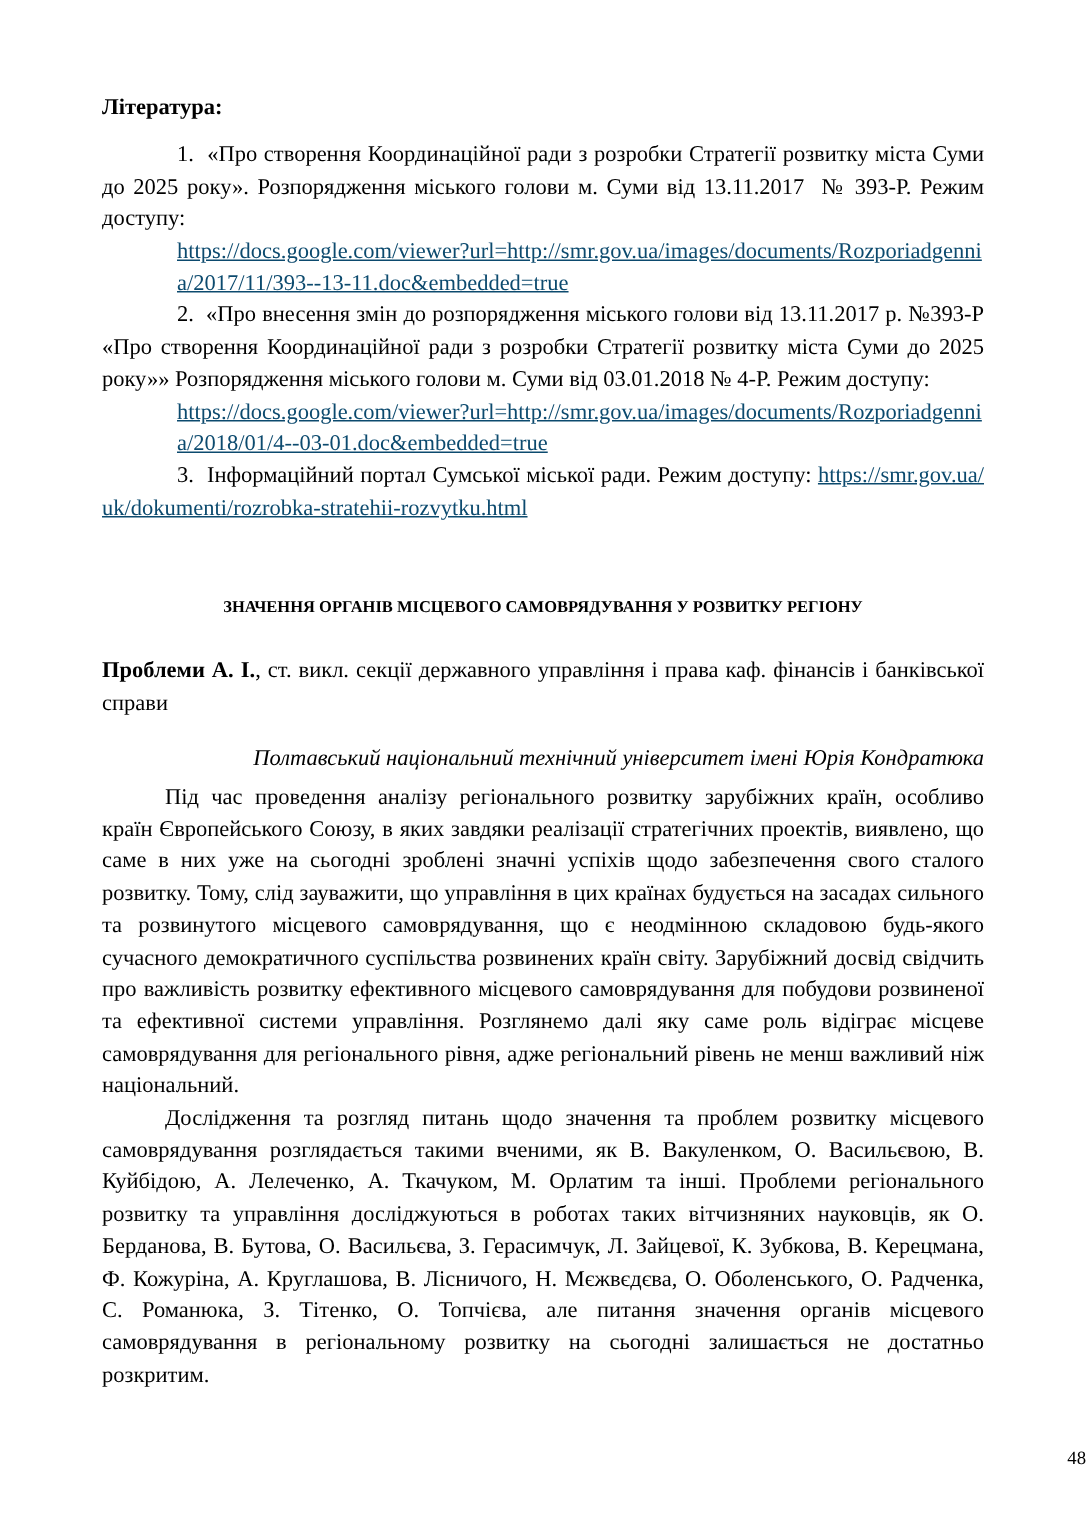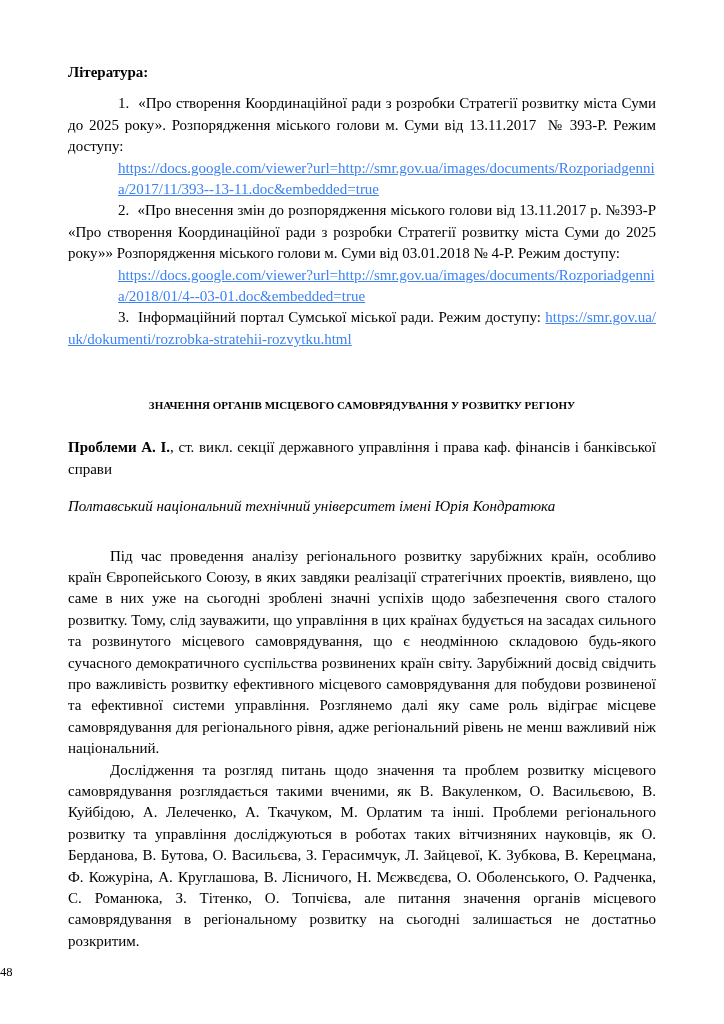--- a/index.html
+++ b/index.html
@@ -28,51 +28,51 @@
     text-align: justify;
     text-indent: 50px;
   }
   .ref-url-block {
     margin-left: 50px;
     width: 538px;
     word-break: break-all;
   }
   .link {
     text-decoration: underline;
-    color: #3b82f6;
+    color: #0c4a6e;
     word-break: break-all;
   }
 
   .article-title {
     font-size: 11px;
     line-height: 23px;
     font-weight: bold;
     text-align: center;
     margin-top: 44px;
     margin-bottom: 20px;
   }
   .author-line {
     text-align: justify;
     margin-bottom: 16px;
   }
   .affiliation {
     font-style: italic;
-    margin-bottom: 28px;
-    text-align: left;
+    margin-bottom: 4px;
+    text-align: right;
   }
   .body-p {
     text-align: justify;
     text-indent: 42px;
   }
   .page-number {
     position: absolute;
     bottom: 44px;
     left: 0;
     width: 100%;
-    text-align: left;
+    text-align: right;
     font-size: 12.5px;
     line-height: 16px;
   }
 </style>
 </head>
 <body>
 
 <div class="page">
 
   <div>

